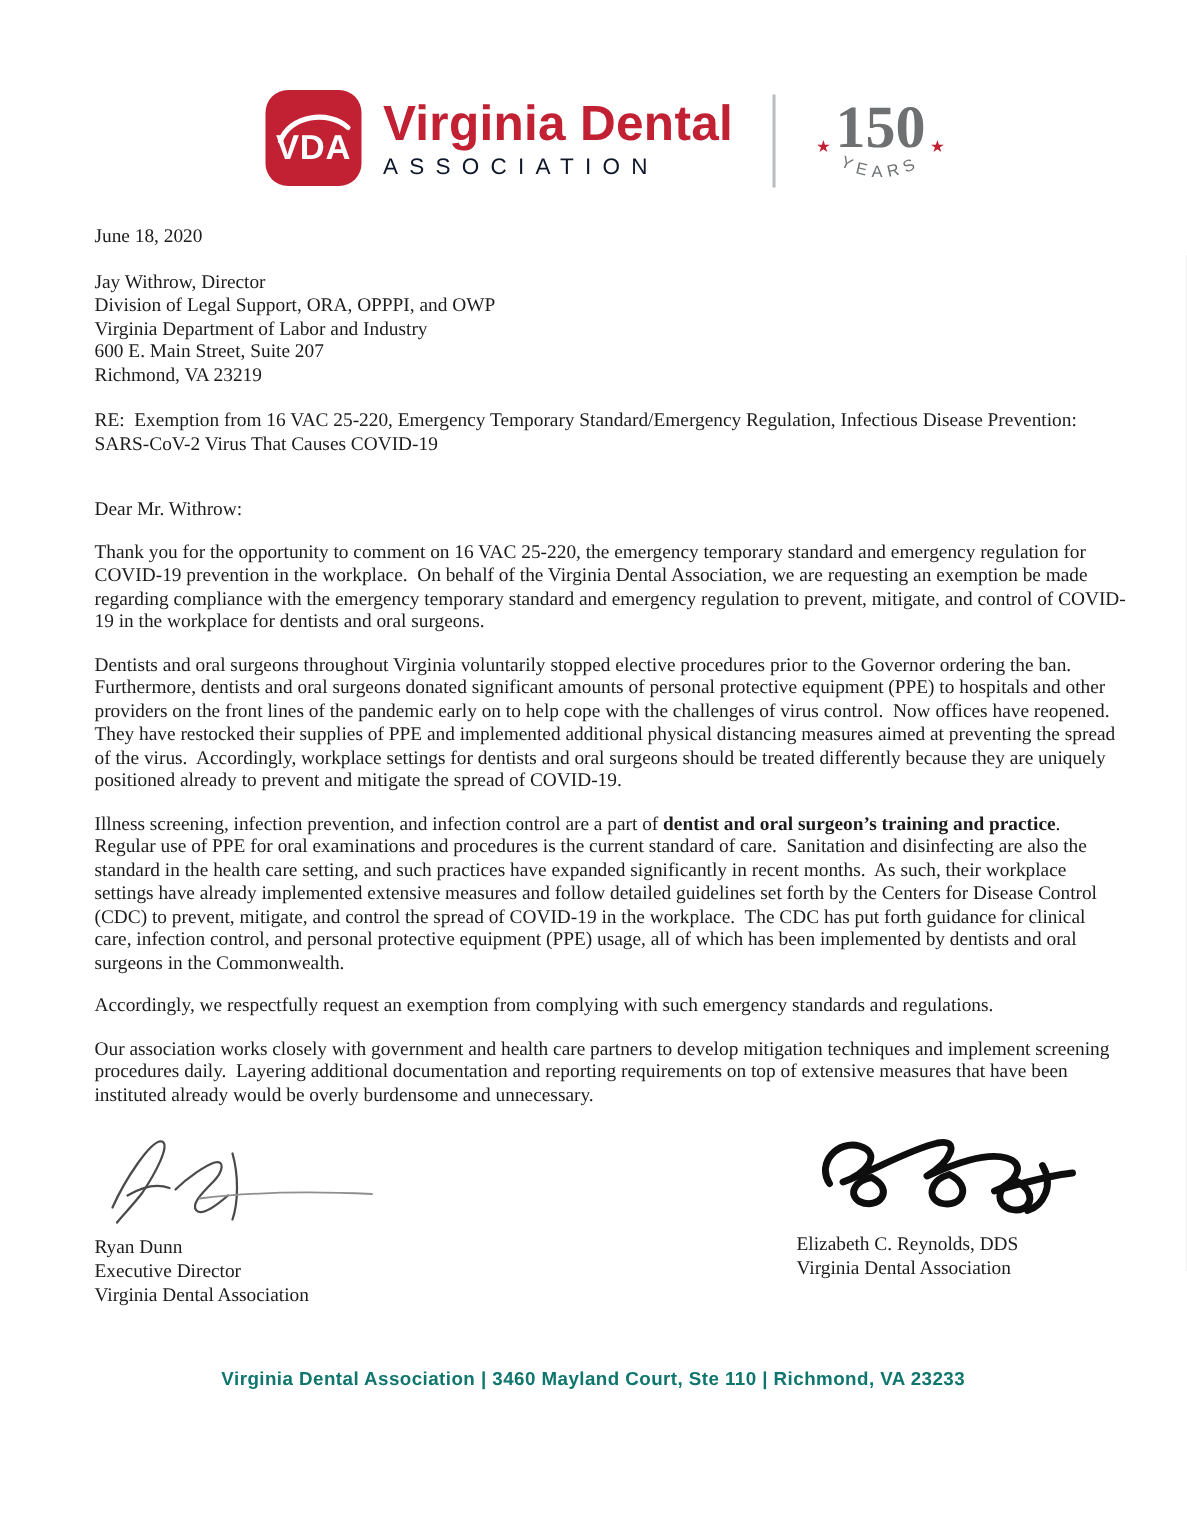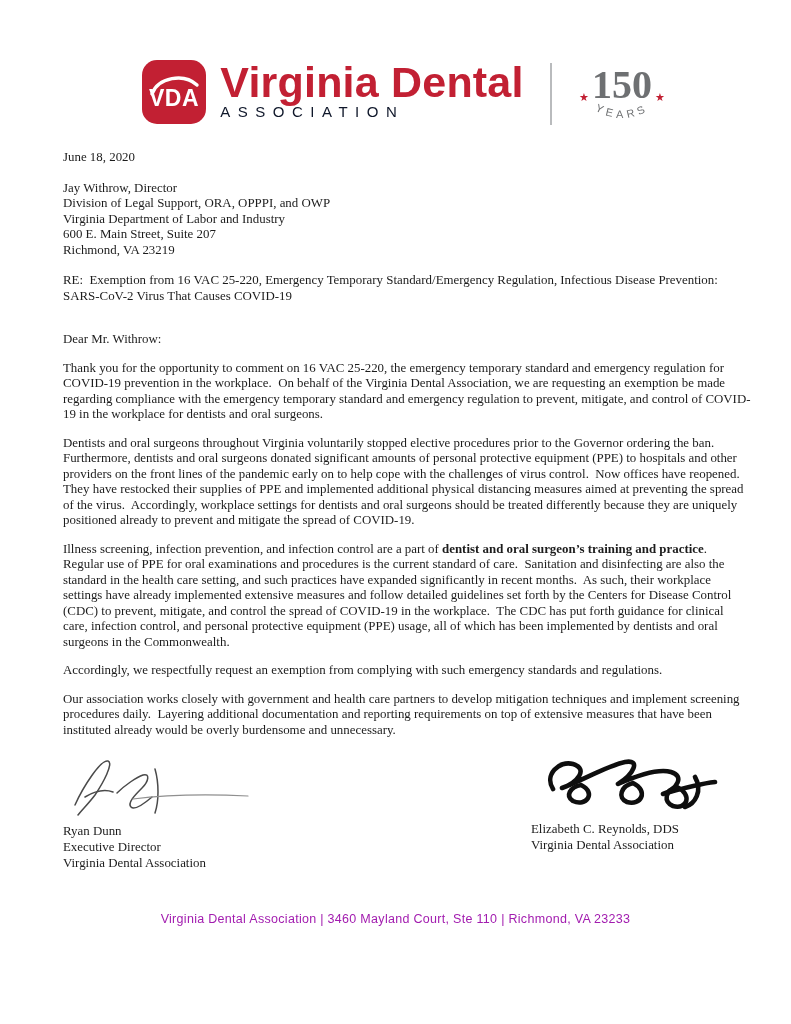--- a/index.html
+++ b/index.html
@@ -36,21 +36,21 @@
     font-weight: bold;
     font-size: 23px;
     fill: #ffffff;
     letter-spacing: 0.5px;
   }
   .badge .swoosh { fill: none; stroke: #ffffff; stroke-width: 3.4; stroke-linecap: round; }
   .brand { padding-top: 4px; }
   .brand-name {
     font-family: "Liberation Sans", sans-serif;
     font-weight: bold;
-    font-size: 43px;
+    font-size: 33px;
     line-height: 36px;
     color: #c22033;
     letter-spacing: 0.2px;
   }
   .brand-sub {
     font-family: "Liberation Sans", sans-serif;
     font-size: 15px;
     line-height: 18px;
     letter-spacing: 7.5px;
     color: #0f172a;
@@ -106,22 +106,23 @@
   .sig-name, .sig-title, .sig-org { line-height: 16px; }
 
   
   .footer {
     position: absolute;
     left: 0; right: 0;
     top: 912px;
     text-align: center;
     font-family: "Liberation Sans", sans-serif;
     font-size: 12.5px;
-    color: #a21caf;
+    color: #0f766e;
     letter-spacing: 0.3px;
+    font-weight: bold;
   }
 </style>
 </head>
 <body>
 
 <div class="page">
 
   <header class="letterhead">
     <div class="badge">
       <svg viewBox="0 0 64 64" aria-hidden="true">

